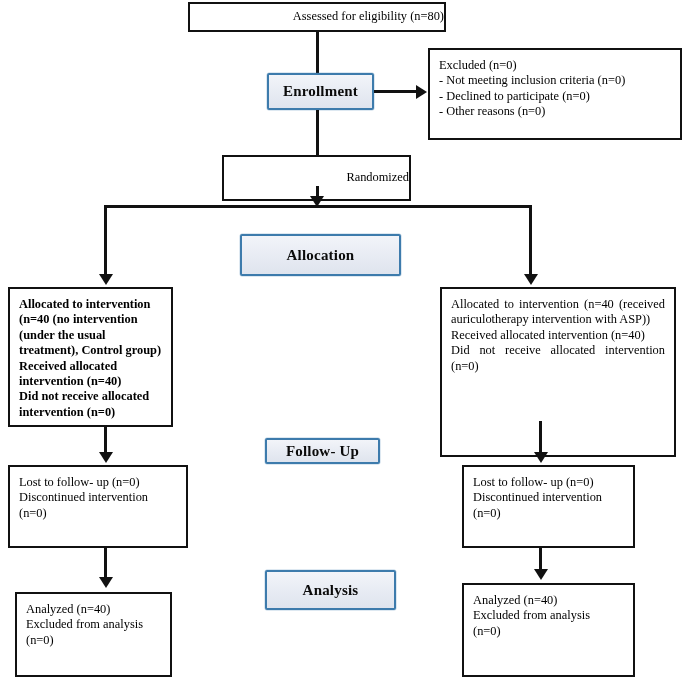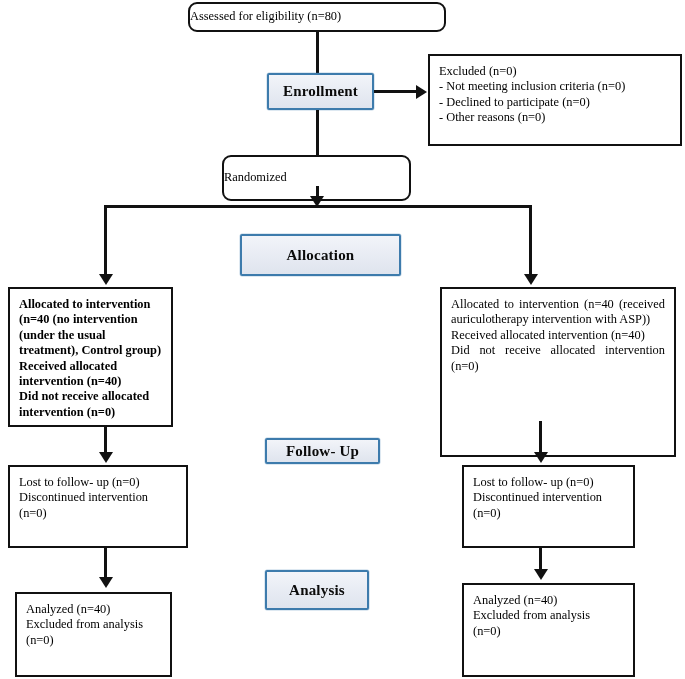--- a/index.html
+++ b/index.html
@@ -19,23 +19,22 @@
     font-size:12.4px;
     line-height:15.4px;
   }
   .box .txt{
     display:block;
     white-space:pre-line;
   }
   .center-box{
     display:flex;
     align-items:center;
-    justify-content:flex-start;
+    justify-content:flex-end;
     text-align:center;
-    border-radius:9px;
   }
   .pad{padding:8px 9px 0 9px;}
   .justify .txt{text-align:justify;text-align-last:left;}
   
   .stage{
     position:absolute;
     box-sizing:border-box;
     border:2.5px solid #3d7bac;
     border-radius:2px;
     background:linear-gradient(180deg,#f2f4f9 0%,#e7ebf3 55%,#dfe4ee 100%);
@@ -75,21 +74,21 @@
 
   <div class="vline" style="left:316px;top:32px;height:41px;"></div>
 
   <div class="stage" style="left:267px;top:73px;width:107px;height:37px;">
     <span>Enrollment</span>
   </div>
 
   <div class="hline" style="left:374px;top:90px;width:42px;"></div>
   <div class="arrow-right" style="left:416px;top:84.5px;"></div>
 
-  <div class="box pad" style="left:428px;top:54px;width:254px;height:92px;">
+  <div class="box pad" style="left:428px;top:48px;width:254px;height:92px;">
     <span class="txt">Excluded (n=0)
 - Not meeting inclusion criteria (n=0)
 - Declined to participate (n=0)
 - Other reasons (n=0)</span>
   </div>
 
   <div class="vline" style="left:316px;top:110px;height:45px;"></div>
 
   <div class="box center-box" style="left:222px;top:155px;width:189px;height:46px;">
     <span class="txt">Randomized</span>
@@ -141,21 +140,21 @@
 Discontinued intervention
 (n=0)</span>
   </div>
 
   <div class="vline" style="left:104px;top:548px;height:31px;"></div>
   <div class="arrow-down" style="left:98.5px;top:577px;"></div>
 
   <div class="vline" style="left:539px;top:548px;height:23px;"></div>
   <div class="arrow-down" style="left:533.5px;top:569px;"></div>
 
-  <div class="stage" style="left:265px;top:570px;width:104px;height:40px;">
+  <div class="stage" style="left:265px;top:570px;width:131px;height:40px;">
     <span>Analysis</span>
   </div>
 
   <div class="box pad" style="left:15px;top:592px;width:157px;height:85px;">
     <span class="txt">Analyzed (n=40)
 Excluded from analysis
 (n=0)</span>
   </div>
 
   <div class="box pad" style="left:462px;top:583px;width:173px;height:94px;">

